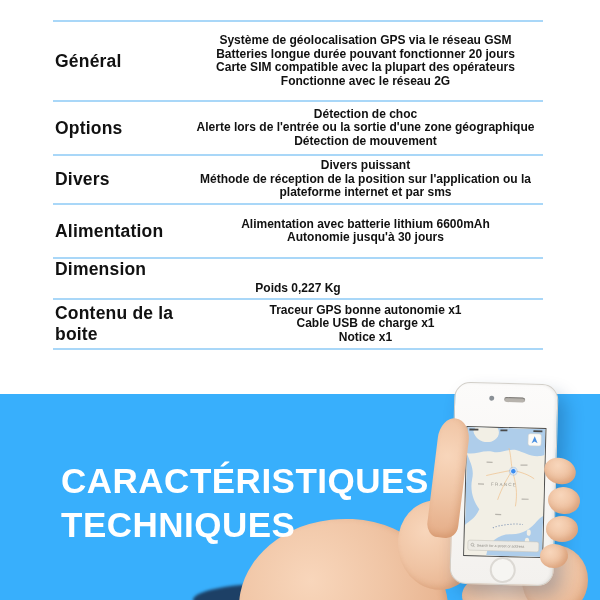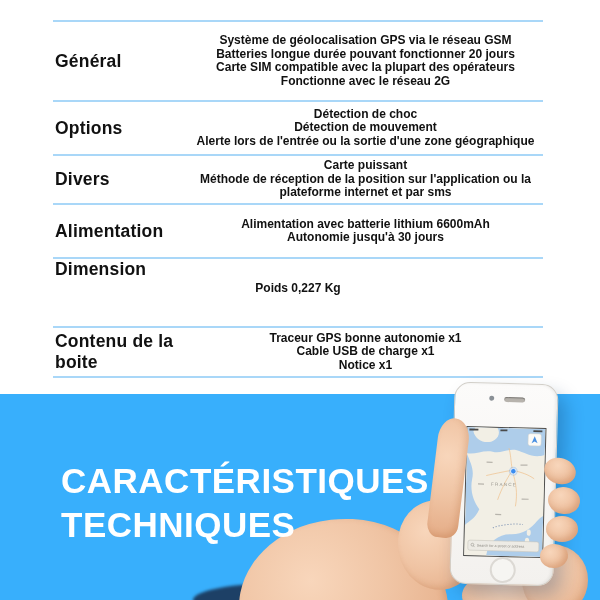--- a/index.html
+++ b/index.html
@@ -4,21 +4,21 @@
 <style>
   html,body{margin:0;padding:0;background:#ffffff;}
   .stage{position:relative;width:600px;height:600px;overflow:hidden;background:#ffffff;
          font-family:"Liberation Sans","DejaVu Sans",sans-serif;color:#111;}
 
   
   .spec-table{position:absolute;left:53px;top:20px;width:490px;}
   .spec-row{display:flex;border-top:2px solid #a9d7f8;}
   .spec-row:last-child{border-bottom:2px solid #a9d7f8;}
   .spec-row.r0{height:78px;} .spec-row.r1{height:52px;} .spec-row.r2{height:47px;}
-  .spec-row.r3{height:52px;} .spec-row.r4{height:39px;flex-direction:column;} .spec-row.r5{height:48px;margin-top:28px;}
+  .spec-row.r3{height:52px;} .spec-row.r4{height:39px;flex-direction:column;} .spec-row.r5{height:48px;}
   .spec-label{width:135px;display:flex;align-items:center;font-size:17.5px;font-weight:bold;
               letter-spacing:.2px;padding-left:2px;box-sizing:border-box;}
   .spec-content{flex:1;display:flex;flex-direction:column;justify-content:center;
                 text-align:center;font-size:12px;font-weight:bold;line-height:13.5px;}
 
   
   .banner{position:absolute;left:0;top:394px;width:600px;height:206px;background:#38affc;z-index:0;}
   .banner-title{position:absolute;left:13px;top:459px;z-index:50;color:#ffffff;
                 font-size:35px;font-weight:800;line-height:44px;letter-spacing:.5px;margin-left:48px;}
 
@@ -70,29 +70,29 @@
         <div>Batteries longue durée pouvant fonctionner 20 jours</div>
         <div>Carte SIM compatible avec la plupart des opérateurs</div>
         <div>Fonctionne avec le réseau 2G</div>
       </div>
     </div>
 
     <div class="spec-row r1">
       <div class="spec-label">Options</div>
       <div class="spec-content">
         <div>Détection de choc</div>
+        <div>Alerte lors de l'entrée ou la sortie d'une zone géographique</div>
         <div>Détection de mouvement</div>
-        <div>Alerte lors de l'entrée ou la sortie d'une zone géographique</div>
       </div>
     </div>
 
     <div class="spec-row r2">
       <div class="spec-label">Divers</div>
       <div class="spec-content">
-        <div>Carte puissant</div>
+        <div>Divers puissant</div>
         <div>Méthode de réception de la position sur l'application ou la plateforme internet et par sms</div>
       </div>
     </div>
 
     <div class="spec-row r3">
       <div class="spec-label">Alimentation</div>
       <div class="spec-content">
         <div>Alimentation avec batterie lithium 6600mAh</div>
         <div>Autonomie jusqu'à 30 jours</div>
       </div>

